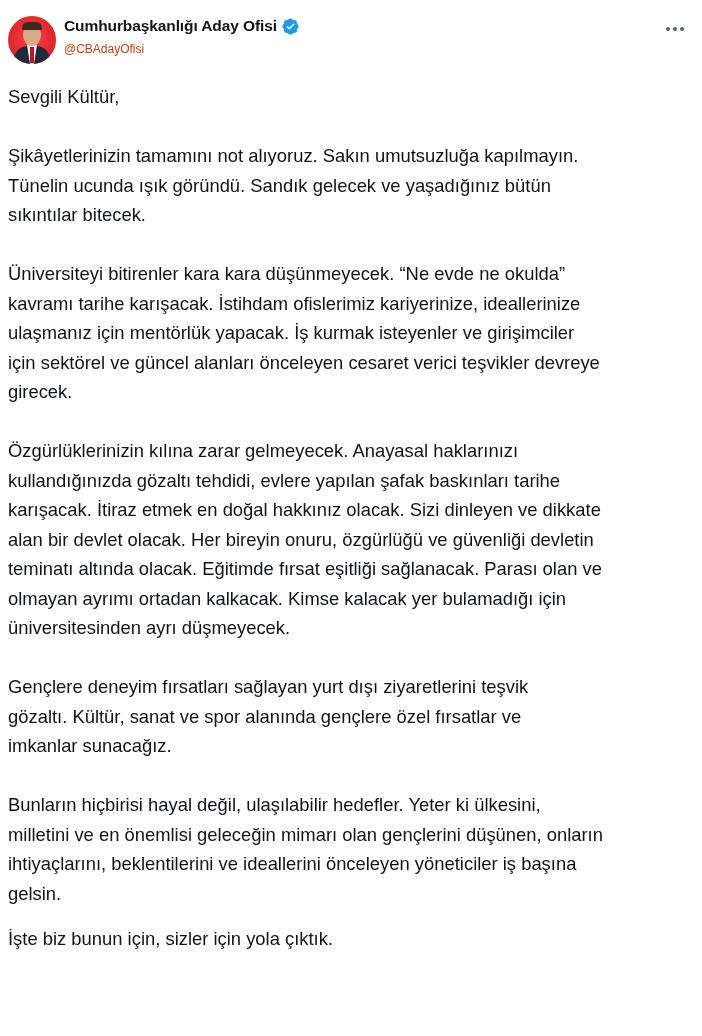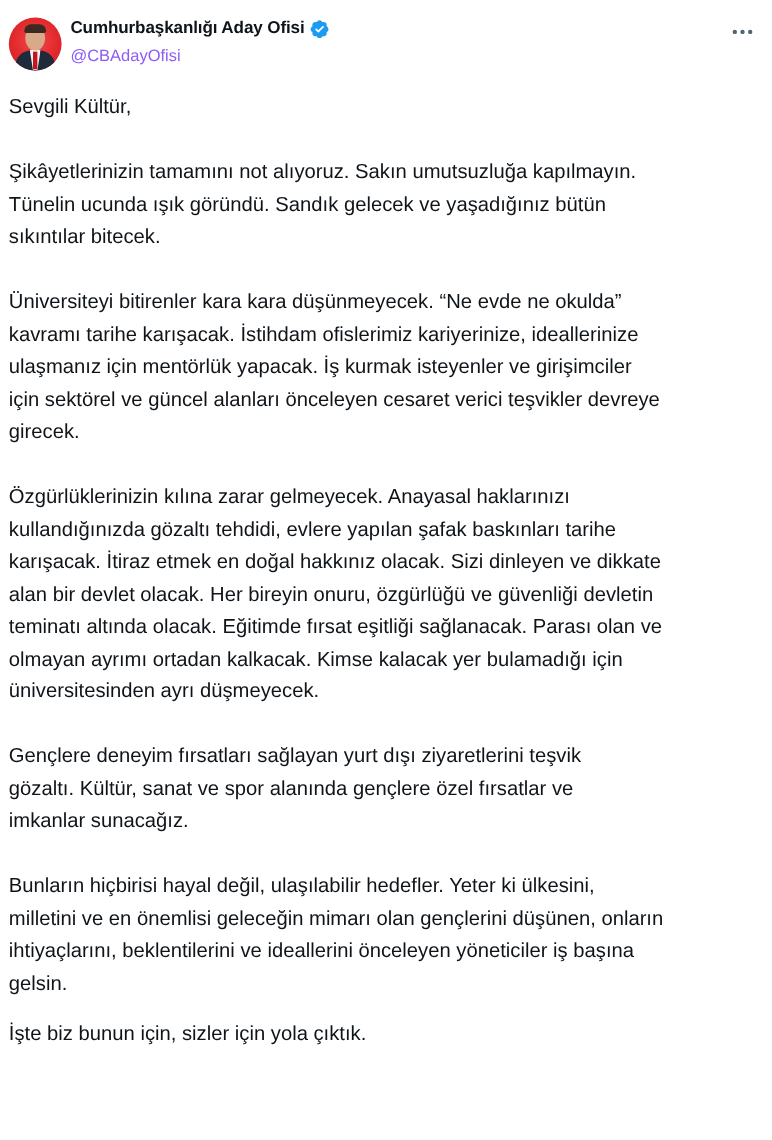--- a/index.html
+++ b/index.html
@@ -93,22 +93,22 @@
     .verified {
       margin-left: 4px;
       width: 19px;
       height: 19px;
       display: inline-block;
     }
     .handle {
       position: absolute;
       left: 64px;
       top: 42px;
-      font-size: 15px;
-      color: #8b5cf6;
+      font-size: 12px;
+      color: #c2410c;
       white-space: nowrap;
     }
     .more-btn {
       position: absolute;
       left: 660px;
       top: 18px;
       width: 30px;
       height: 22px;
       display: flex;
       align-items: center;

